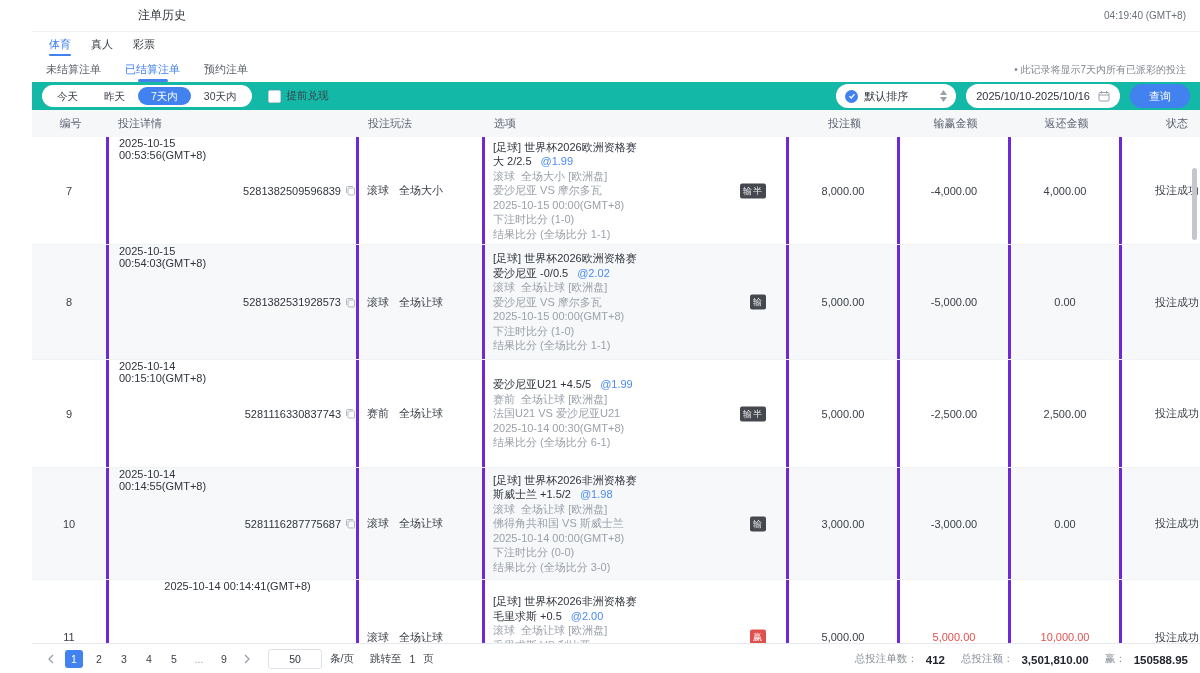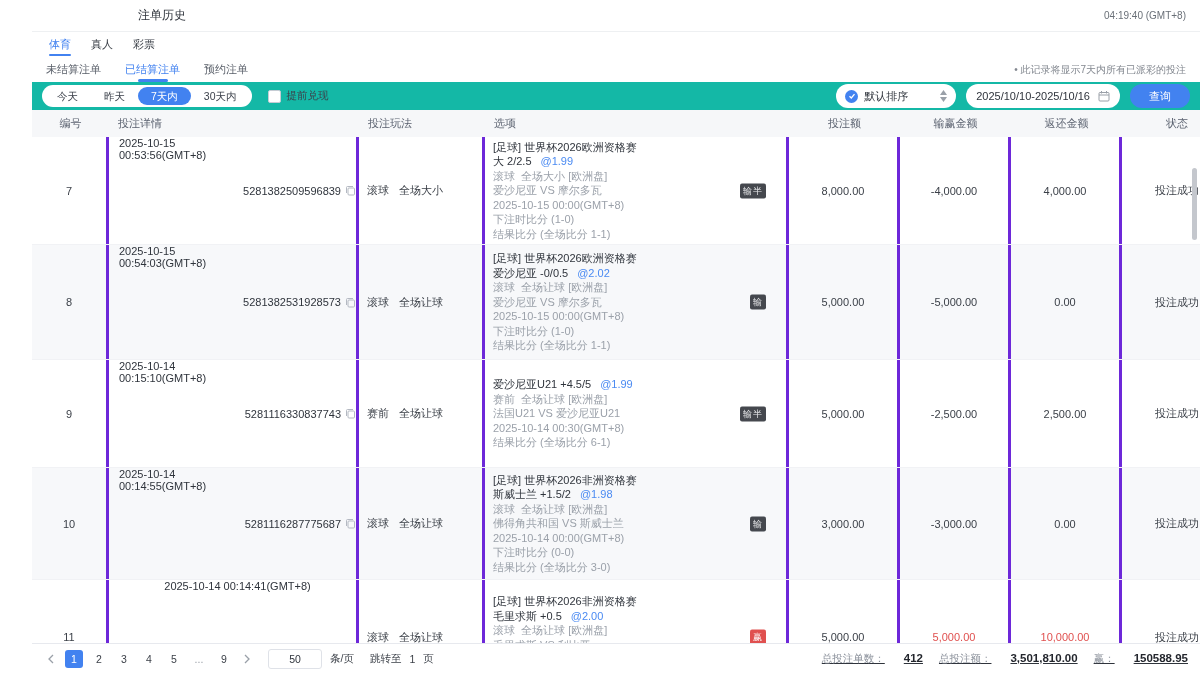--- a/index.html
+++ b/index.html
@@ -80,21 +80,21 @@
   .pager { display:flex; align-items:center; gap:7px; }
   .pchev { width:14px; height:14px; display:flex; align-items:center; justify-content:center; cursor:pointer; }
   .pg { min-width:18px; height:18px; line-height:18px; text-align:center; font-size:10.5px; color:#3a3f47; border-radius:3px; cursor:pointer; padding:0 2px; }
   .pg.active { background:#4282f0; color:#fff; }
   .pg.dots { color:#9aa0a8; cursor:default; }
   .sizebox { width:54px; height:20px; border:1px solid #dfe2e8; border-radius:3px; text-align:center;
     font-size:10.5px; color:#2f343c; line-height:18px; margin-left:14px; background:#fff; }
   .ft-txt { font-size:10.5px; color:#3a3f47; margin-left:8px; }
   .jump { margin-left:16px; }
   .summary { margin-left:auto; display:flex; align-items:center; gap:16px; }
-  .sumitem { display:flex; align-items:flex-start; gap:19px;text-decoration:underline; }
+  .sumitem { display:flex; align-items:flex-end; gap:8px; }
   .sumitem .sl { font-size:10.5px; color:#8b919b; }
   .sumitem .sv { font-size:11.5px; color:#23262d; font-weight:bold; }
   svg { display:block; }
 </style>
 </head>
 <body>
 
 <div class="app">
 
   <div class="topbar">

